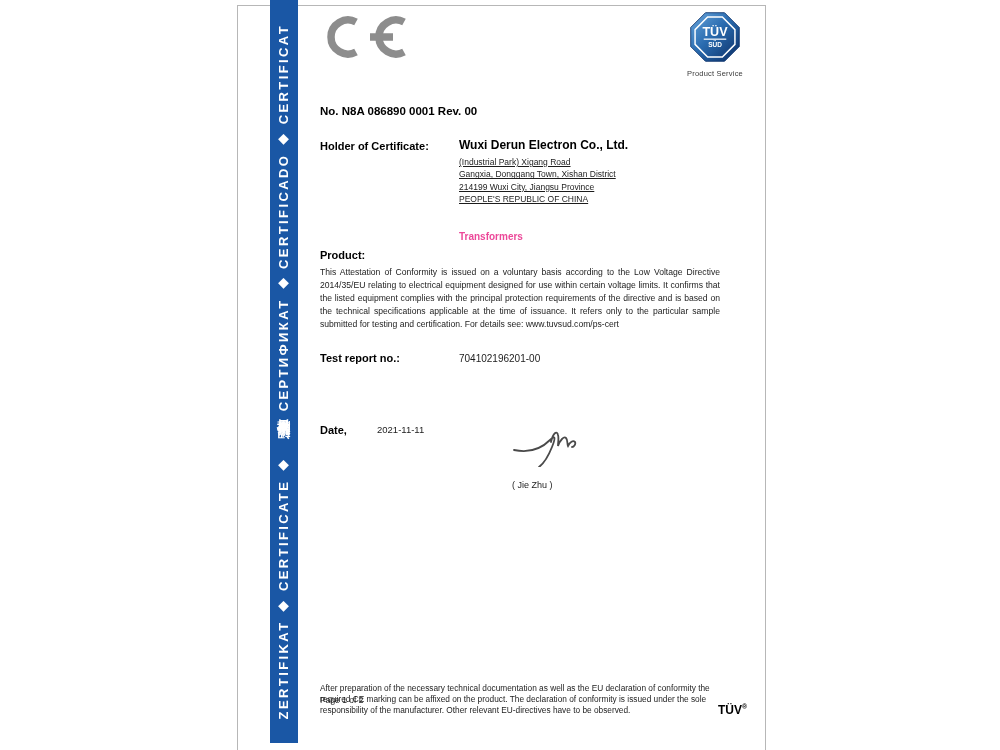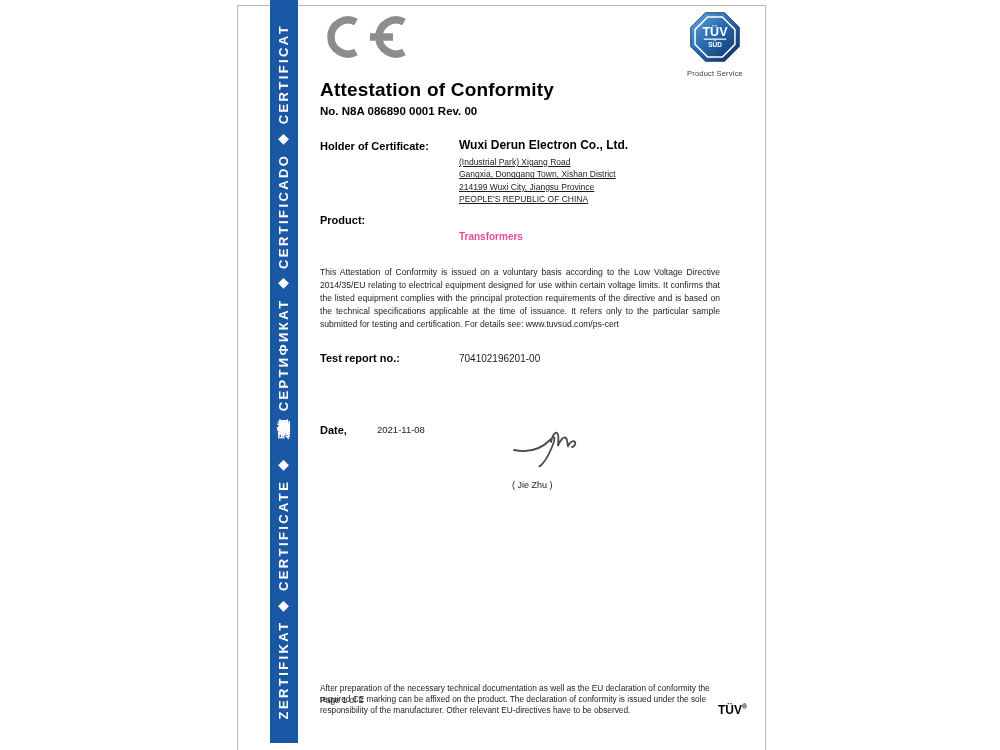--- a/index.html
+++ b/index.html
@@ -24,21 +24,21 @@
   .abs { position:absolute; z-index:3; }
   .ce-wrap { left:318px; top:14px; }
   .tuv-block { left:684px; top:11px; width:62px; text-align:center; }
   .tuv-caption { font-size:7.5px; color:#3a3a3a; margin-top:2px; letter-spacing:0.2px; }
   .doc-title { left:320px; top:79px; font-size:19px; font-weight:bold; color:#000; letter-spacing:0.2px; }
   .cert-no { left:320px; top:105px; font-size:11.5px; font-weight:bold; color:#000; }
   .lbl { font-size:11px; font-weight:bold; color:#000; }
   .holder-label { left:320px; top:140px; }
   .holder-name { left:459px; top:138px; font-size:12px; font-weight:bold; color:#000; }
   .holder-address { left:459px; top:156px; font-size:8.5px; line-height:12.3px; color:#1c1c1c;text-decoration:underline; }
-  .product-label { left:320px; top:214px; }
+  .product-label { left:320px; top:249px; }
   .product-value { left:459px; top:231px; font-size:10px; font-weight:bold; color:#ec4899; }
   .statement { left:320px; top:266px; width:400px; font-size:8.6px; line-height:12.9px; text-align:justify; color:#1c1c1c; }
   .report-label { left:320px; top:352px; }
   .report-value { left:459px; top:353px; font-size:10px; }
   .date-label { left:320px; top:424px; }
   .date-value { left:377px; top:424px; font-size:9.5px; }
   .sig-wrap { left:512px; top:423px; }
   .sig-name { left:512px; top:444px; font-size:9px;margin-top:36px; }
   .page-ind { left:320px; top:671px; font-size:8.5px;margin-top:24px; }
   .footer-note { left:320px; top:683px; width:392px; font-size:8.3px; line-height:10.9px; color:#1c1c1c; }
@@ -76,42 +76,41 @@
       </defs>
       <polygon points="19,2 41,2 58,19 58,41 41,58 19,58 2,41 2,19" fill="url(#octg)" stroke="#08306b" stroke-width="1"></polygon>
       <polygon points="21.5,7 38.5,7 53,21.5 53,38.5 38.5,53 21.5,53 7,38.5 7,21.5" fill="none" stroke="#ffffff" stroke-width="1.7"></polygon>
       <text x="30" y="28.5" text-anchor="middle" fill="#ffffff" font-size="14.5" font-weight="bold" font-family="Liberation Sans, sans-serif">TÜV</text>
       <line x1="17" y1="32.5" x2="43" y2="32.5" stroke="#ffffff" stroke-width="1.4"></line>
       <text x="30" y="42" text-anchor="middle" fill="#ffffff" font-size="7.5" font-weight="bold" font-family="Liberation Sans, sans-serif">SÜD</text>
     </svg>
     <div class="tuv-caption">Product Service</div>
   </div>
 
-  <div class="abs doc-title">Attestation of Conformity</div>
   <div class="abs cert-no">No. N8A 086890 0001 Rev. 00</div>
 
   <div class="abs lbl holder-label">Holder of Certificate:</div>
   <div class="abs holder-name">Wuxi Derun Electron Co., Ltd.</div>
   <div class="abs holder-address">
     <div>(Industrial Park) Xigang Road</div>
     <div>Gangxia, Donggang Town, Xishan District</div>
     <div>214199 Wuxi City, Jiangsu Province</div>
     <div>PEOPLE'S REPUBLIC OF CHINA</div>
   </div>
 
   <div class="abs lbl product-label">Product:</div>
   <div class="abs product-value">Transformers</div>
 
   <div class="abs statement">This Attestation of Conformity is issued on a voluntary basis according to the Low Voltage Directive 2014/35/EU relating to electrical equipment designed for use within certain voltage limits. It confirms that the listed equipment complies with the principal protection requirements of the directive and is based on the technical specifications applicable at the time of issuance. It refers only to the particular sample submitted for testing and certification. For details see: www.tuvsud.com/ps-cert</div>
 
   <div class="abs lbl report-label">Test report no.:</div>
   <div class="abs report-value">704102196201-00</div>
 
   <div class="abs lbl date-label">Date,</div>
-  <div class="abs date-value">2021-11-08</div>
+  <div class="abs date-value">2021-11-11</div>
 
   <div class="abs sig-wrap">
     <svg width="80" height="44" viewBox="0 0 80 44">
       <path d="M2 27 C 16 30, 28 27, 38 17 C 43 12, 44 14, 40 24 C 36 34, 31 41, 27 44 M 39 19 C 41 10, 45 7, 46 12 C 47 15, 46 19, 46 23 C 48 17, 52 13, 54 15 C 56 17, 55 21, 56 23 C 58 19, 61 17, 63 19 C 64 21, 62 24, 60 24" stroke="#4a4a4a" stroke-width="1.8" fill="none" stroke-linecap="round"></path>
     </svg>
   </div>
   <div class="abs sig-name">( Jie Zhu )</div>
 
   <div class="abs page-ind">Page 1 of 2</div>
   <div class="abs footer-note">After preparation of the necessary technical documentation as well as the EU declaration of conformity the required CE marking can be affixed on the product. The declaration of conformity is issued under the sole responsibility of the manufacturer. Other relevant EU-directives have to be observed.</div>

